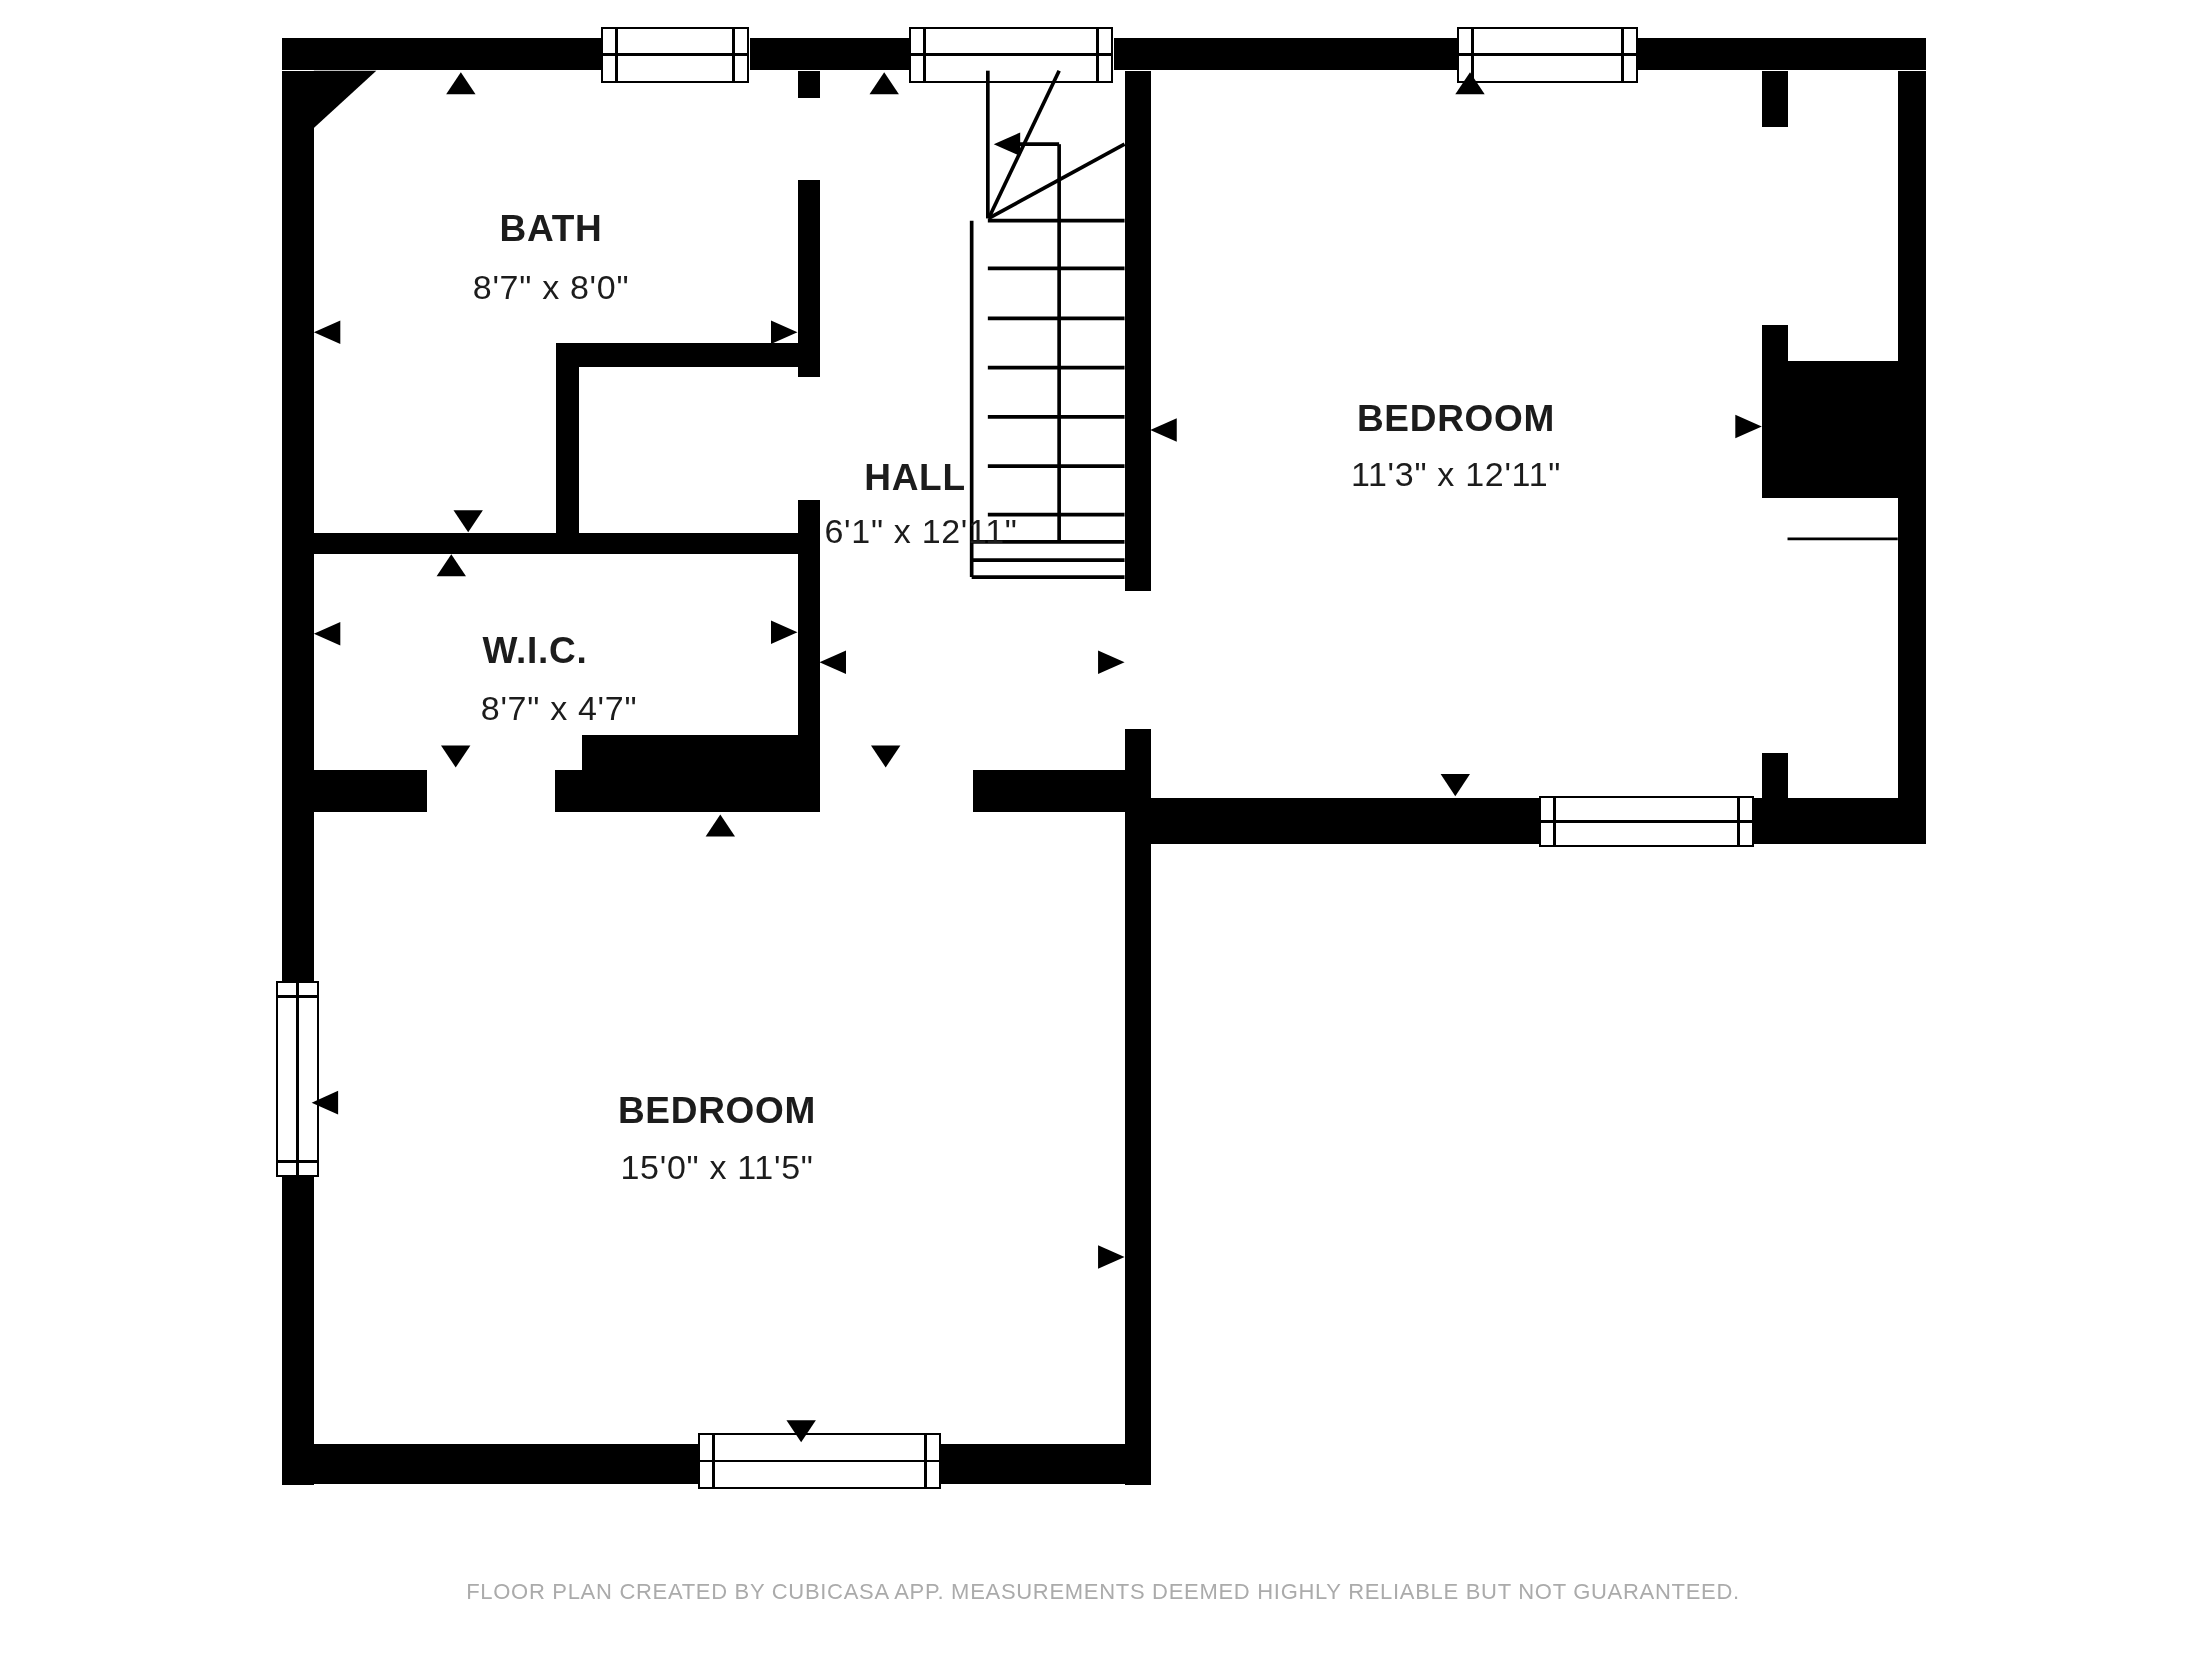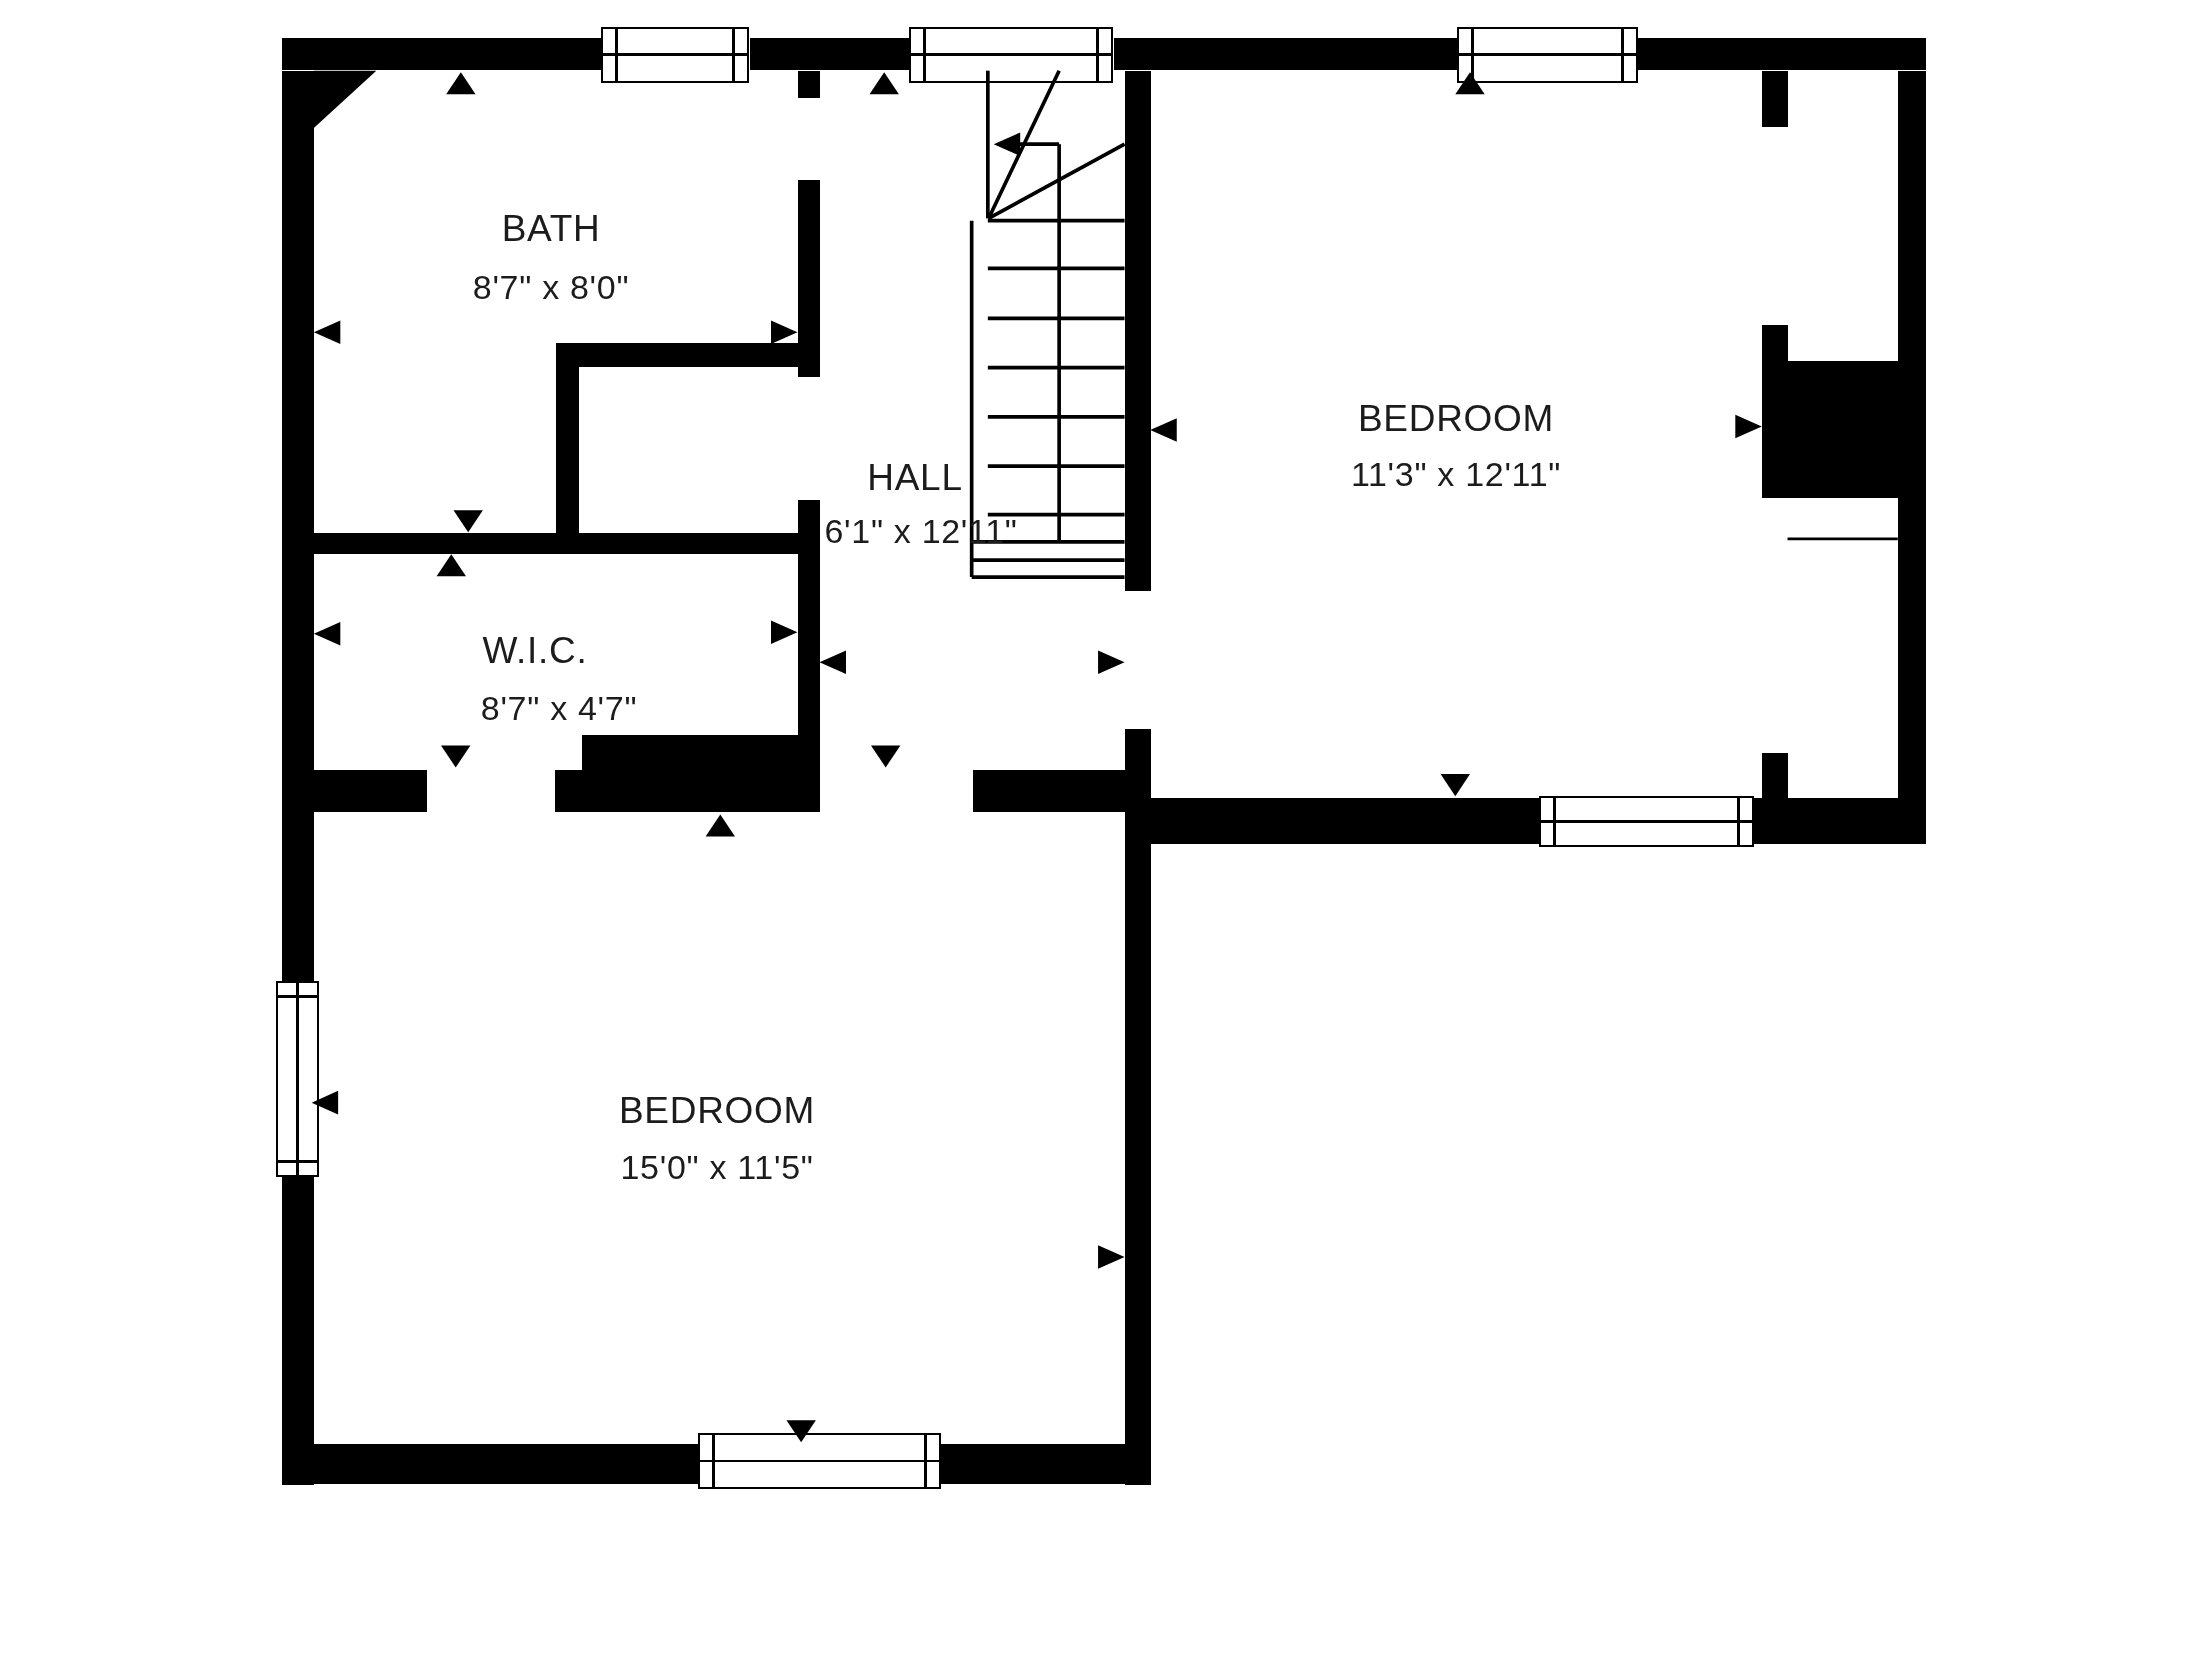--- a/index.html
+++ b/index.html
@@ -8,21 +8,21 @@
   .w{position:absolute;background:#000;}
   .win{position:absolute;background:#fff;border:2.9px solid #000;box-sizing:border-box;}
   .mid-h{position:absolute;left:0;right:0;top:50%;height:2.9px;margin-top:-1.5px;background:#000;}
   .mid-v{position:absolute;top:0;bottom:0;left:50%;width:2.9px;margin-left:-1.5px;background:#000;}
   .capL{position:absolute;left:11.8px;top:0;bottom:0;width:2.9px;background:#000;}
   .capR{position:absolute;right:11.8px;top:0;bottom:0;width:2.9px;background:#000;}
   .capT{position:absolute;top:11.8px;left:0;right:0;height:2.9px;background:#000;}
   .capB{position:absolute;bottom:11.8px;left:0;right:0;height:2.9px;background:#000;}
   .room-label,.room-dims{position:absolute;transform:translate(-50%,-50%);white-space:nowrap;
         color:#1c1c1c;letter-spacing:0.7px;}
-  .room-label{font-size:37px;font-weight:400;text-align:center;}
+  .room-label{font-size:37px;font-weight:700;text-align:center;}
   .room-dims{font-size:34px;font-weight:400;}
   #footer{position:absolute;left:1103px;top:1592px;transform:translate(-50%,-50%);
         font-size:22px;color:#ABABAB;letter-spacing:0.7px;white-space:nowrap;font-weight:400;}
   svg{position:absolute;left:0;top:0;}
 </style>
 </head>
 <body>
 
 <div id="plan">
 
@@ -162,15 +162,16 @@
 
   <div class="room-label" style="left:1456px;top:419px">BEDROOM</div>
   <div class="room-dims" style="left:1456px;top:474px">11'3" x 12'11"</div>
 
   <div class="room-label" style="left:535px;top:651px">W.I.C.</div>
   <div class="room-dims" style="left:559px;top:708px">8'7" x 4'7"</div>
 
   <div class="room-label" style="left:717px;top:1111px">BEDROOM</div>
   <div class="room-dims" style="left:717px;top:1167px">15'0" x 11'5"</div>
 
+  <div id="footer">FLOOR PLAN CREATED BY CUBICASA APP. MEASUREMENTS DEEMED HIGHLY RELIABLE BUT NOT GUARANTEED.</div>
 
 </div>
 
 
 </body></html>

